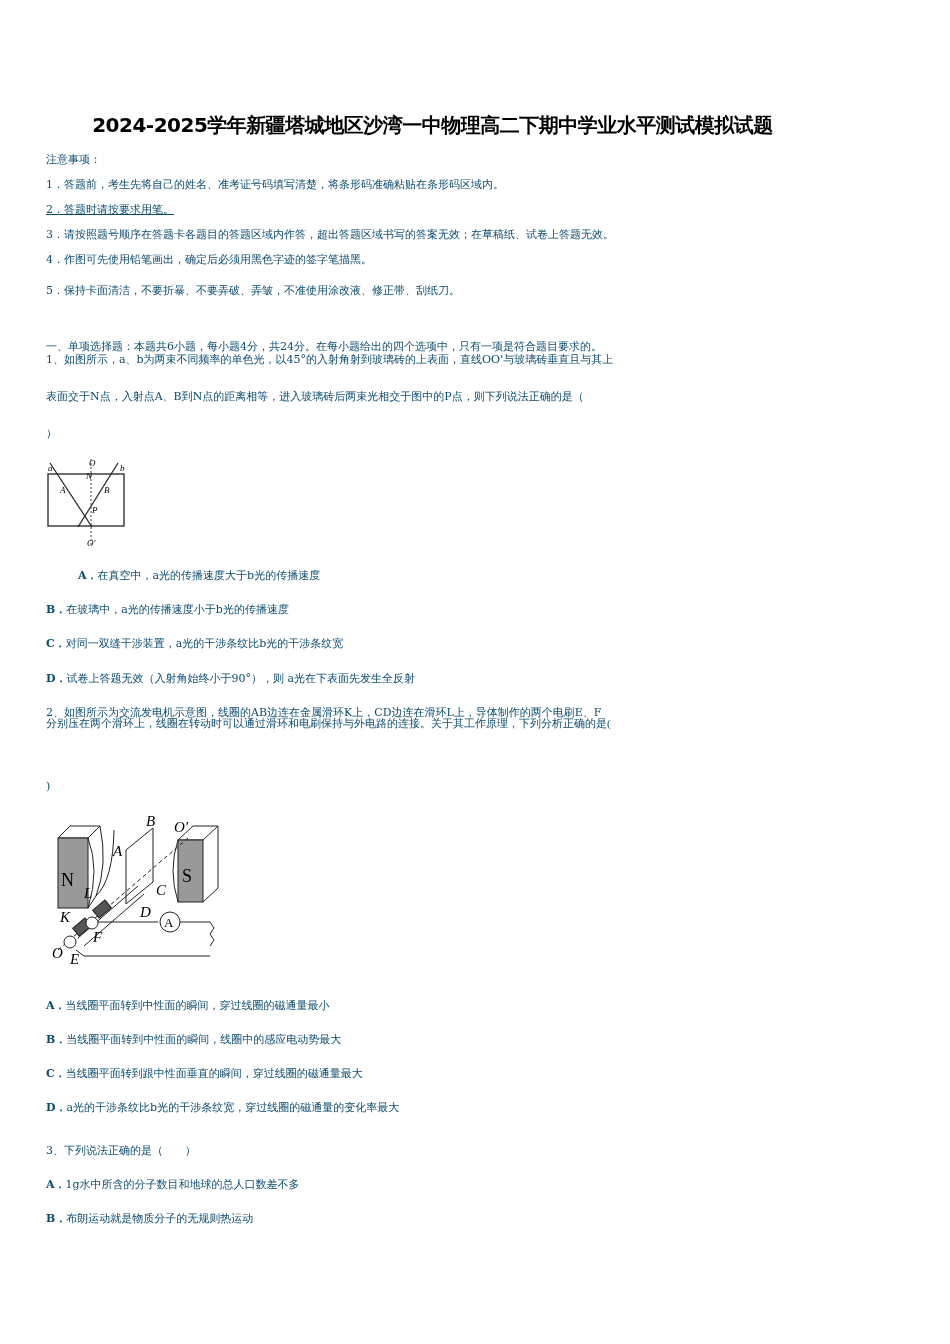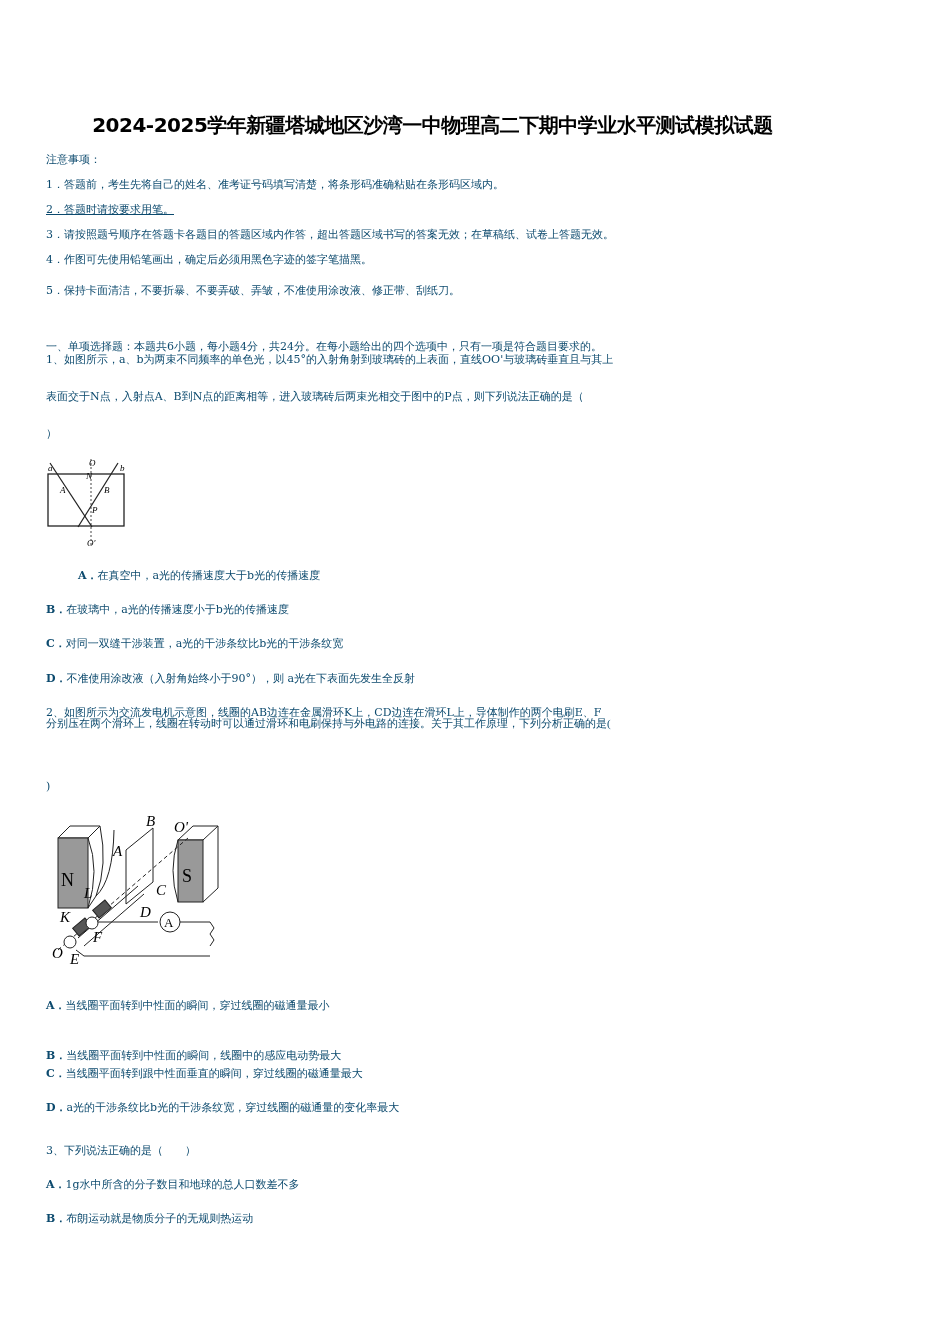--- a/index.html
+++ b/index.html
@@ -43,21 +43,21 @@
     <text x="76" y="14" font-size="9" font-style="italic" font-family="Liberation Serif, serif">b</text>
     <text x="16" y="36" font-size="9" font-style="italic" font-family="Liberation Serif, serif">A</text>
     <text x="60" y="36" font-size="9" font-style="italic" font-family="Liberation Serif, serif">B</text>
     <text x="48" y="56" font-size="9" font-style="italic" font-family="Liberation Serif, serif">P</text>
     <text x="43" y="89" font-size="9" font-style="italic" font-family="Liberation Serif, serif">O'</text>
   </svg>
 
   <div class="line" style="top:568px;margin-left:32px;"><span class="b">A．</span><span>在真空中，a光的传播速度大于b光的传播速度</span></div>
   <div class="line" style="top:602px;"><span class="b">B．</span><span>在玻璃中，a光的传播速度小于b光的传播速度</span></div>
   <div class="line" style="top:636px;"><span class="b">C．</span><span>对同一双缝干涉装置，a光的干涉条纹比b光的干涉条纹宽</span></div>
-  <div class="line" style="top:671px;"><span class="b">D．</span><span>不准使用涂改液（入射角始终小于90°），则  a光在下表面先发生全反射</span></div>
+  <div class="line" style="top:671px;"><span class="b">D．</span><span>试卷上答题无效（入射角始终小于90°），则  a光在下表面先发生全反射</span></div>
 
   <div class="line" style="top:705px;">2、如图所示为交流发电机示意图，线圈的AB边连在金属滑环K上，CD边连在滑环L上，导体制作的两个电刷E、F</div>
   <div class="line" style="top:716px;font-family:Liberation Serif, serif;">分别压在两个滑环上，线圈在转动时可以通过滑环和电刷保持与外电路的连接。关于其工作原理，下列分析正确的是(</div>
   <div class="line" style="top:780px;">)</div>
 
   <svg class="fig" style="left:48px; top:810px;" width="175" height="155" viewBox="0 0 175 155">
 
     <polygon points="10,28 22,16 52,16 40,28" fill="#fff" stroke="#222" stroke-width="1"></polygon>
     <rect x="10" y="28" width="30" height="70" fill="#999" stroke="#222" stroke-width="1"></rect>
     <path d="M40,28 Q52,60 40,98" fill="none" stroke="#222" stroke-width="1"></path>
@@ -97,21 +97,21 @@
     <text x="108" y="85" font-size="15" font-style="italic" font-family="Liberation Serif, serif">C</text>
     <text x="92" y="107" font-size="15" font-style="italic" font-family="Liberation Serif, serif">D</text>
     <text x="36" y="88" font-size="15" font-style="italic" font-family="Liberation Serif, serif">L</text>
     <text x="12" y="112" font-size="15" font-style="italic" font-family="Liberation Serif, serif">K</text>
     <text x="45" y="132" font-size="15" font-style="italic" font-family="Liberation Serif, serif">F</text>
     <text x="4" y="148" font-size="15" font-style="italic" font-family="Liberation Serif, serif">O</text>
     <text x="22" y="154" font-size="15" font-style="italic" font-family="Liberation Serif, serif">E</text>
   </svg>
 
   <div class="line" style="top:998px;"><span class="b">A．</span><span>当线圈平面转到中性面的瞬间，穿过线圈的磁通量最小</span></div>
-  <div class="line" style="top:1032px;margin-top:16px;"><span class="b">B．</span><span>当线圈平面转到中性面的瞬间，线圈中的感应电动势最大</span></div>
+  <div class="line" style="top:1032px;"><span class="b">B．</span><span>当线圈平面转到中性面的瞬间，线圈中的感应电动势最大</span></div>
   <div class="line" style="top:1066px;"><span class="b">C．</span><span>当线圈平面转到跟中性面垂直的瞬间，穿过线圈的磁通量最大</span></div>
   <div class="line" style="top:1100px;"><span class="b">D．</span><span>a光的干涉条纹比b光的干涉条纹宽，穿过线圈的磁通量的变化率最大</span></div>
 
   <div class="line" style="top:1143px;">3、下列说法正确的是（　　）</div>
   <div class="line" style="top:1177px;"><span class="b">A．</span><span>1g水中所含的分子数目和地球的总人口数差不多</span></div>
   <div class="line" style="top:1211px;"><span class="b">B．</span><span>布朗运动就是物质分子的无规则热运动</span></div>
 
 </div>
 
 </body></html>

